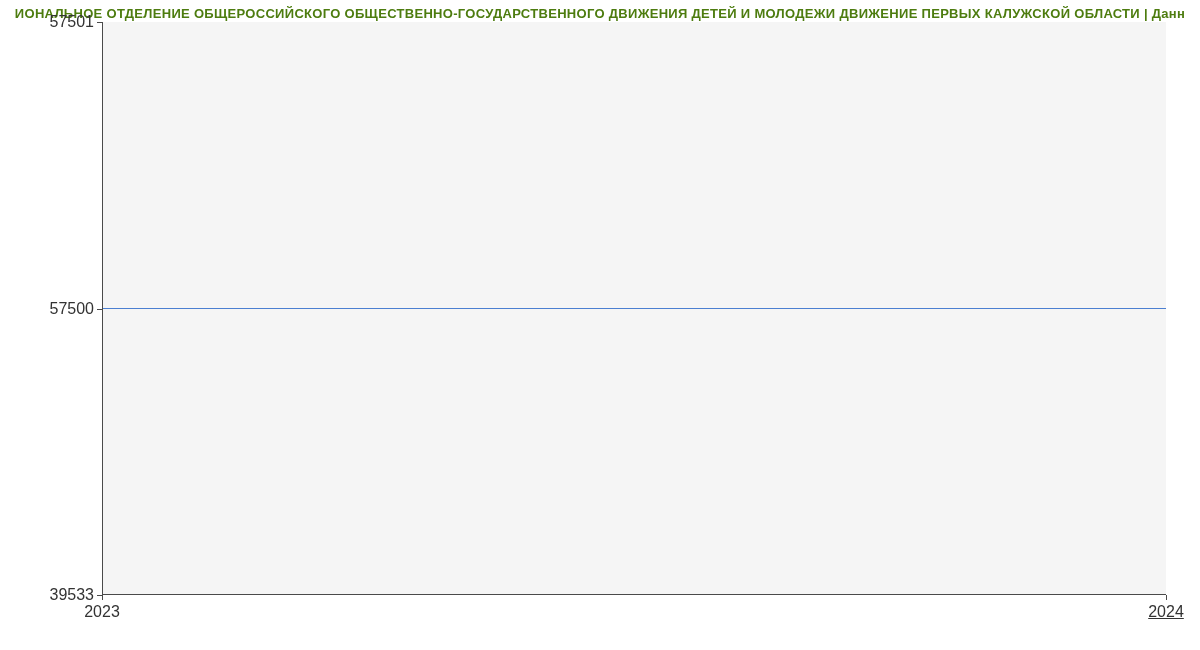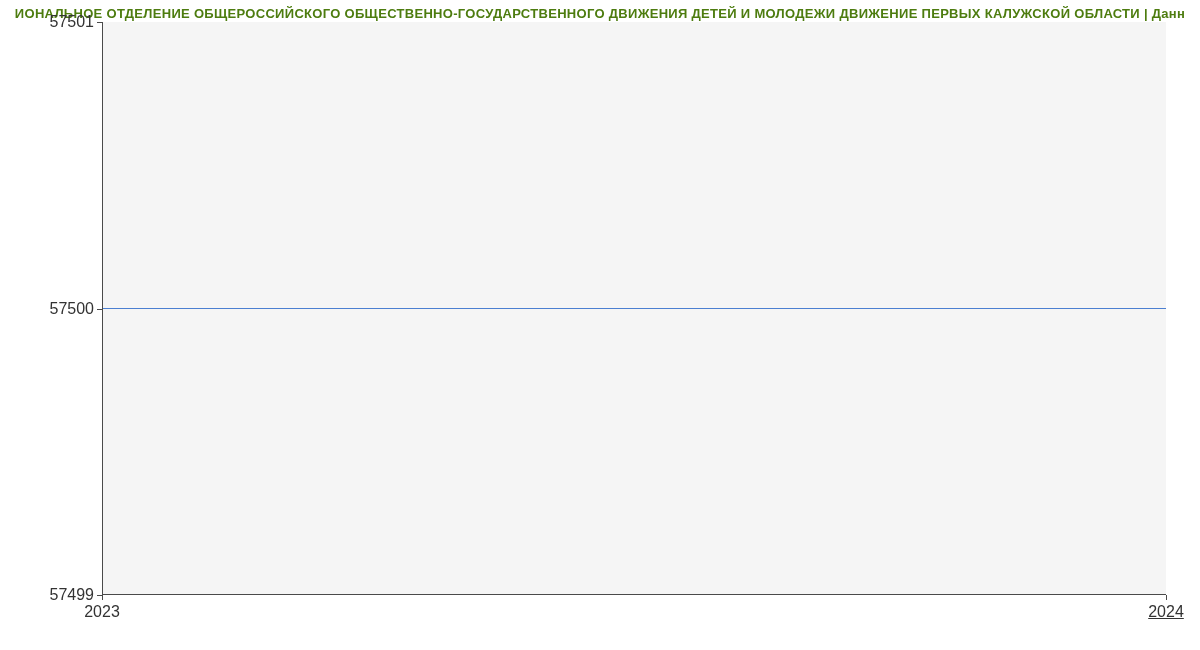--- a/index.html
+++ b/index.html
@@ -88,20 +88,20 @@
     <div class="data-line" style="top:50%;"></div>
   </div>
 
   <div class="y-tick-mark" style="top:0%;"></div>
   <div class="y-tick-label" style="top:0%;">57501</div>
 
   <div class="y-tick-mark" style="top:50%;"></div>
   <div class="y-tick-label" style="top:50%;text-align:right;">57500</div>
 
   <div class="y-tick-mark" style="top:100%;"></div>
-  <div class="y-tick-label" style="top:100%;">57499</div>
+  <div class="y-tick-label" style="top:100%;">39533</div>
 
   <div class="x-tick-mark" style="left:0%;"></div>
   <div class="x-tick-label" style="left:0%;">2023</div>
 
   <div class="x-tick-mark" style="left:100%;"></div>
   <div class="x-tick-label" style="left:100%;text-decoration:underline;">2024</div>
 </div>
 
 </body></html>

